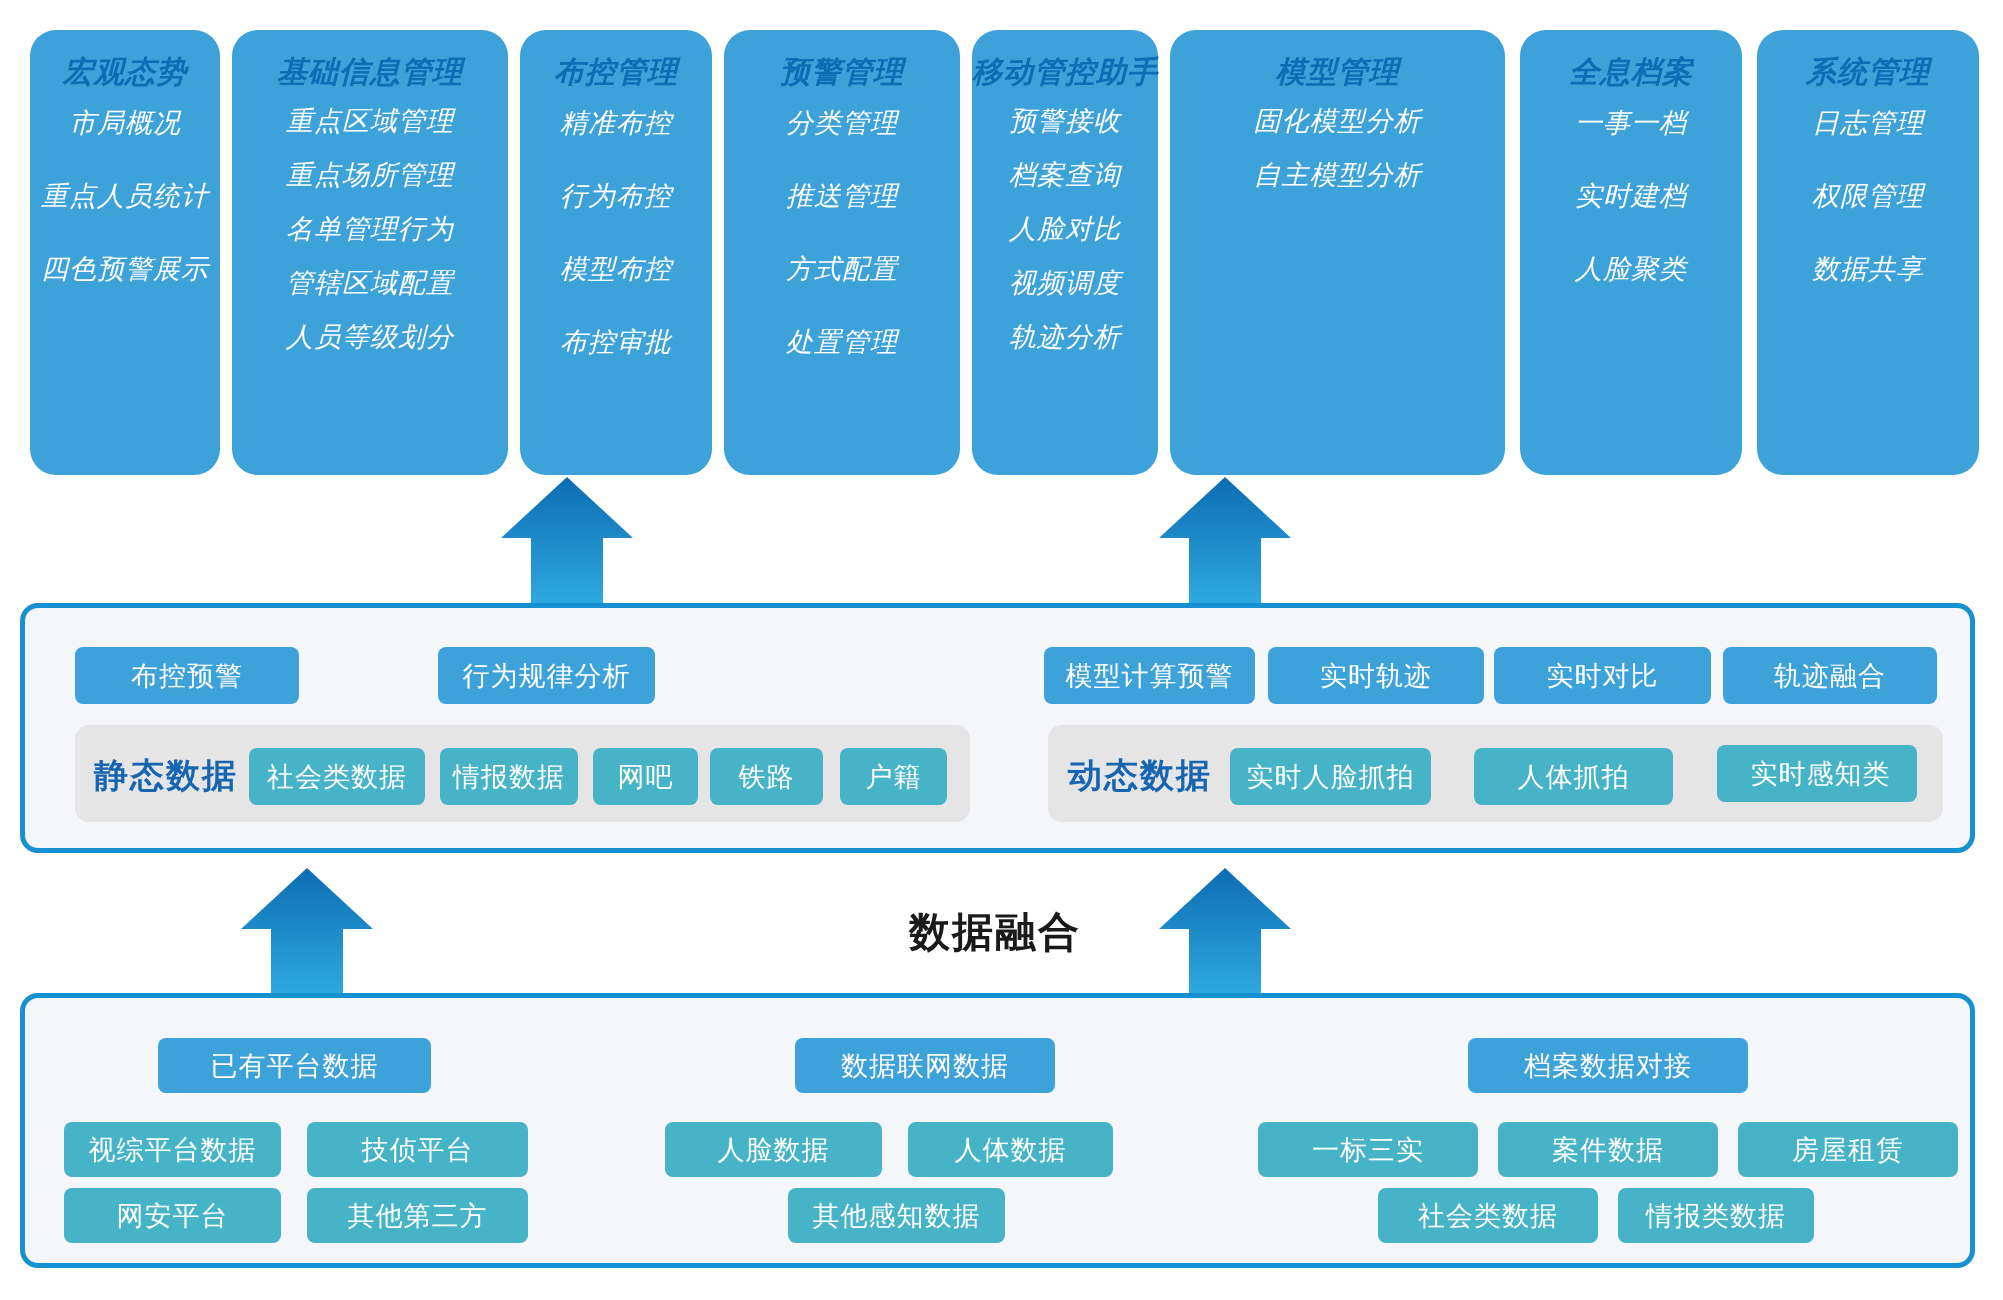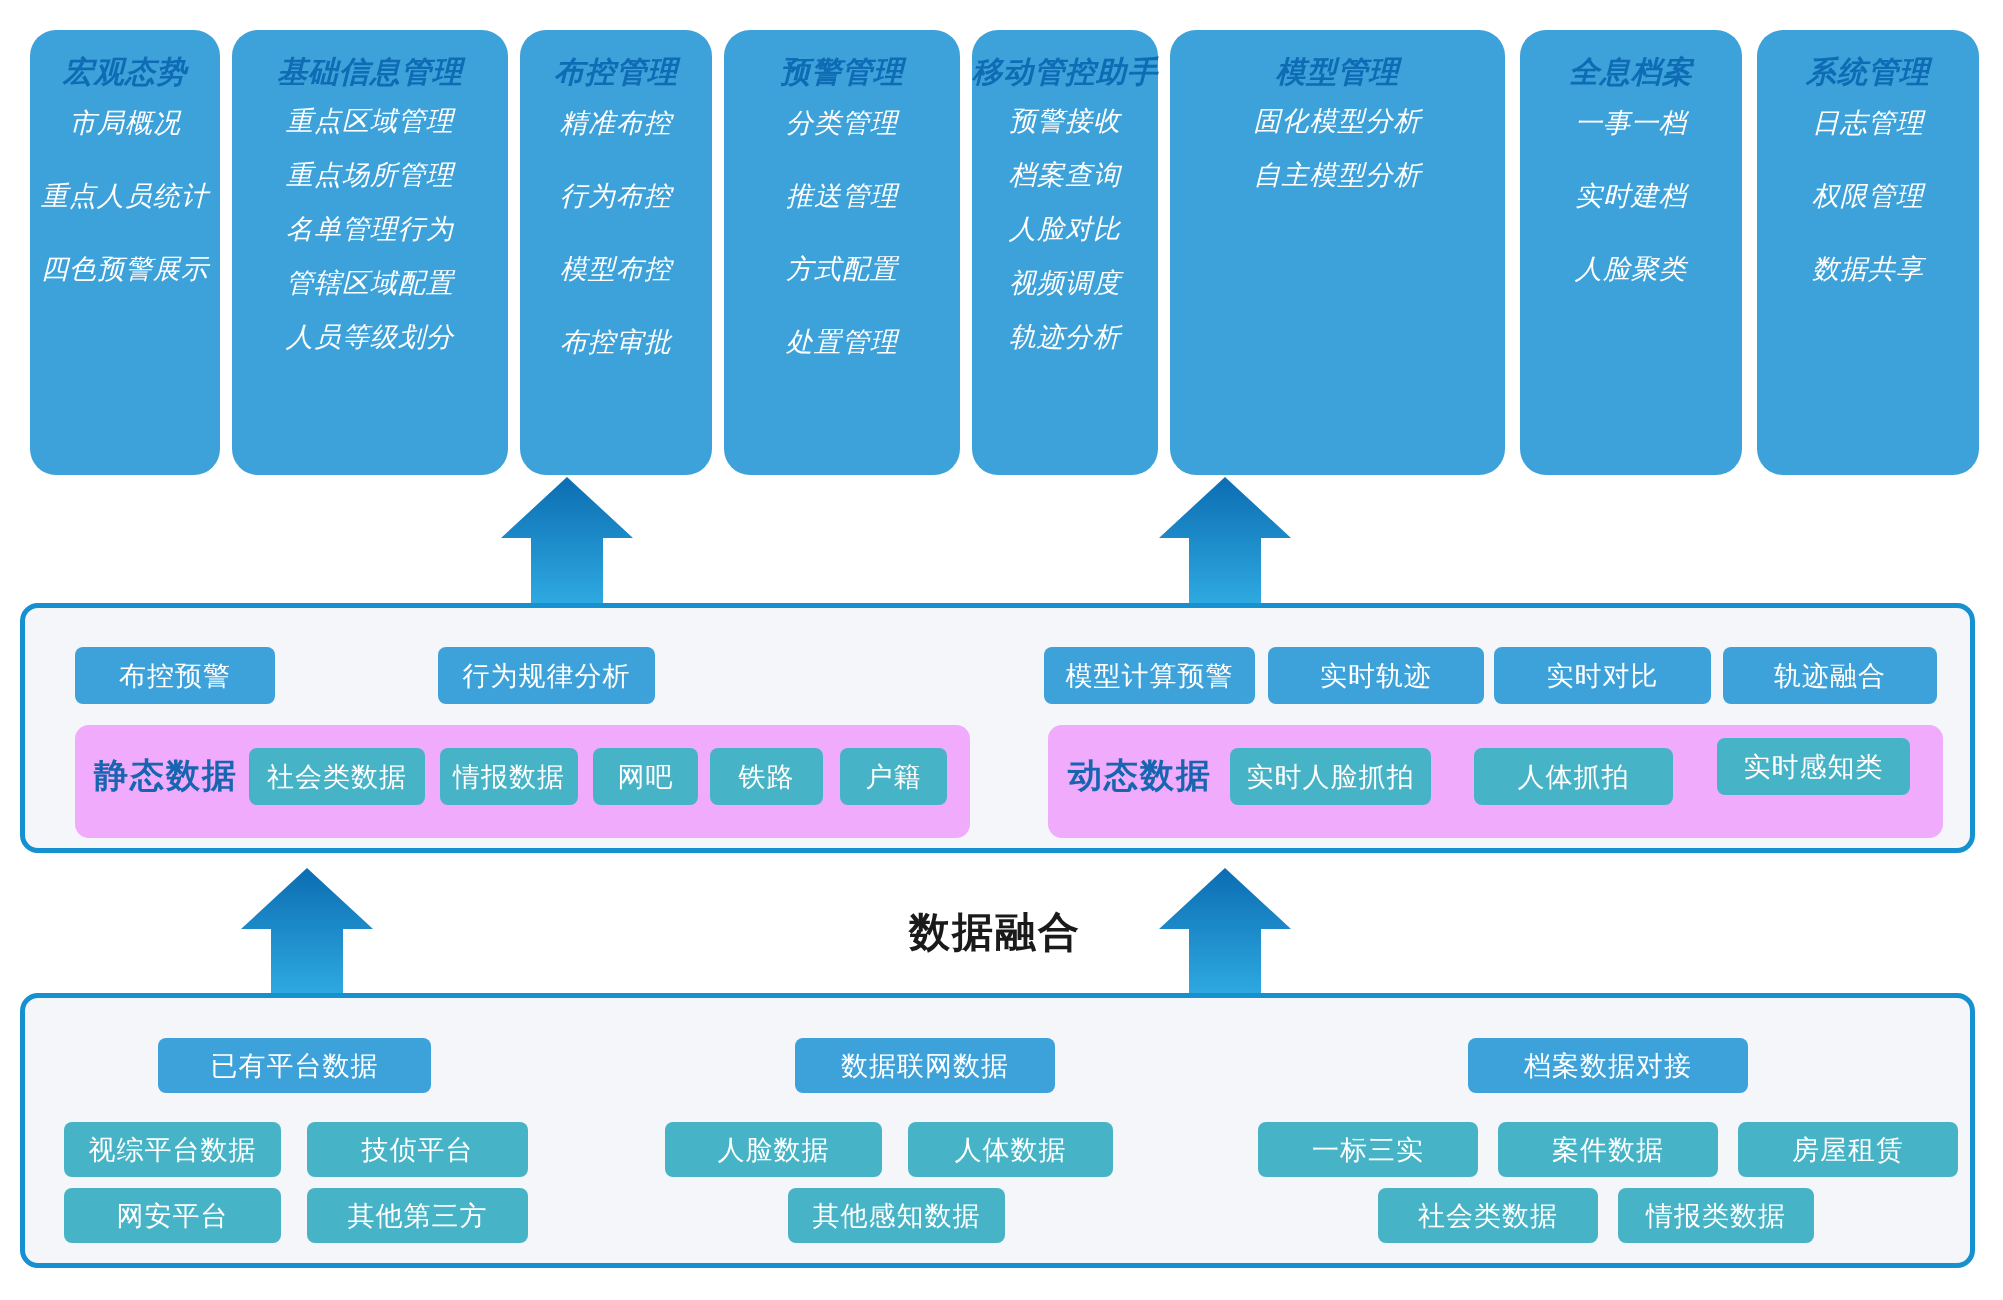--- a/index.html
+++ b/index.html
@@ -22,21 +22,21 @@
   #bottom-layer{top:993px;height:275px;}
 
   
   .b,.t{position:absolute;height:57px;display:flex;align-items:center;justify-content:center;
         color:#fff;font-size:27px;letter-spacing:1px;border-radius:8px;}
   .b{background:#3EA2DA;}
   .t{background:#46B4C6;}
   #bottom-layer .b,#bottom-layer .t{height:55px;}
 
   
-  .panel{position:absolute;top:117px;width:895px;height:113px;background:#f0abfc;border-radius:14px;}
+  .panel{position:absolute;top:117px;width:895px;height:97px;background:#e5e5e5;border-radius:14px;}
   .panel .plabel{position:absolute;top:0;height:101px;display:flex;align-items:center;
                  font-size:34px;font-weight:bold;color:#1765B0;letter-spacing:2px;}
 
   .arrow{position:absolute;width:132px;height:126px;}
   #fusion-title{position:absolute;left:875px;top:905px;width:240px;text-align:center;
                 font-size:41px;font-weight:bold;color:#1A1A1A;letter-spacing:2px;}
 </style>
 </head>
 <body>
 
@@ -129,41 +129,41 @@
   </div>
 
   <svg class="arrow" style="left:501px;top:477px;" viewBox="0 0 132 126">
     <polygon points="66,0 132,61 102,61 102,126 30,126 30,61 0,61" fill="url(#arrowGrad)"></polygon>
   </svg>
   <svg class="arrow" style="left:1159px;top:477px;" viewBox="0 0 132 126">
     <polygon points="66,0 132,61 102,61 102,126 30,126 30,61 0,61" fill="url(#arrowGrad)"></polygon>
   </svg>
 
   <div class="layer" id="mid-layer">
-    <div class="b" style="left:50px;top:39px;width:200px;">布控预警</div>
+    <div class="b" style="left:50px;top:39px;width:224px;">布控预警</div>
     <div class="b" style="left:413px;top:39px;width:217px;">行为规律分析</div>
     <div class="b" style="left:1019px;top:39px;width:211px;">模型计算预警</div>
     <div class="b" style="left:1243px;top:39px;width:216px;">实时轨迹</div>
     <div class="b" style="left:1469px;top:39px;width:217px;">实时对比</div>
     <div class="b" style="left:1698px;top:39px;width:214px;">轨迹融合</div>
 
     <div class="panel" style="left:50px;">
       <div class="plabel" style="left:19px;">静态数据</div>
       <div class="t" style="left:174px;top:23px;width:176px;">社会类数据</div>
       <div class="t" style="left:365px;top:23px;width:138px;">情报数据</div>
       <div class="t" style="left:518px;top:23px;width:105px;">网吧</div>
       <div class="t" style="left:635px;top:23px;width:113px;">铁路</div>
       <div class="t" style="left:765px;top:23px;width:107px;">户籍</div>
     </div>
 
     <div class="panel" style="left:1023px;">
       <div class="plabel" style="left:20px;">动态数据</div>
       <div class="t" style="left:182px;top:23px;width:201px;">实时人脸抓拍</div>
       <div class="t" style="left:426px;top:23px;width:199px;">人体抓拍</div>
-      <div class="t" style="left:669px;top:13px;width:193px;">实时感知类</div>
+      <div class="t" style="left:669px;top:20px;width:193px;padding-left:7px;">实时感知类</div>
     </div>
   </div>
 
   <svg class="arrow" style="left:241px;top:868px;" viewBox="0 0 132 126">
     <polygon points="66,0 132,61 102,61 102,126 30,126 30,61 0,61" fill="url(#arrowGrad)"></polygon>
   </svg>
   <svg class="arrow" style="left:1159px;top:868px;" viewBox="0 0 132 126">
     <polygon points="66,0 132,61 102,61 102,126 30,126 30,61 0,61" fill="url(#arrowGrad)"></polygon>
   </svg>
   <div id="fusion-title">数据融合</div>

